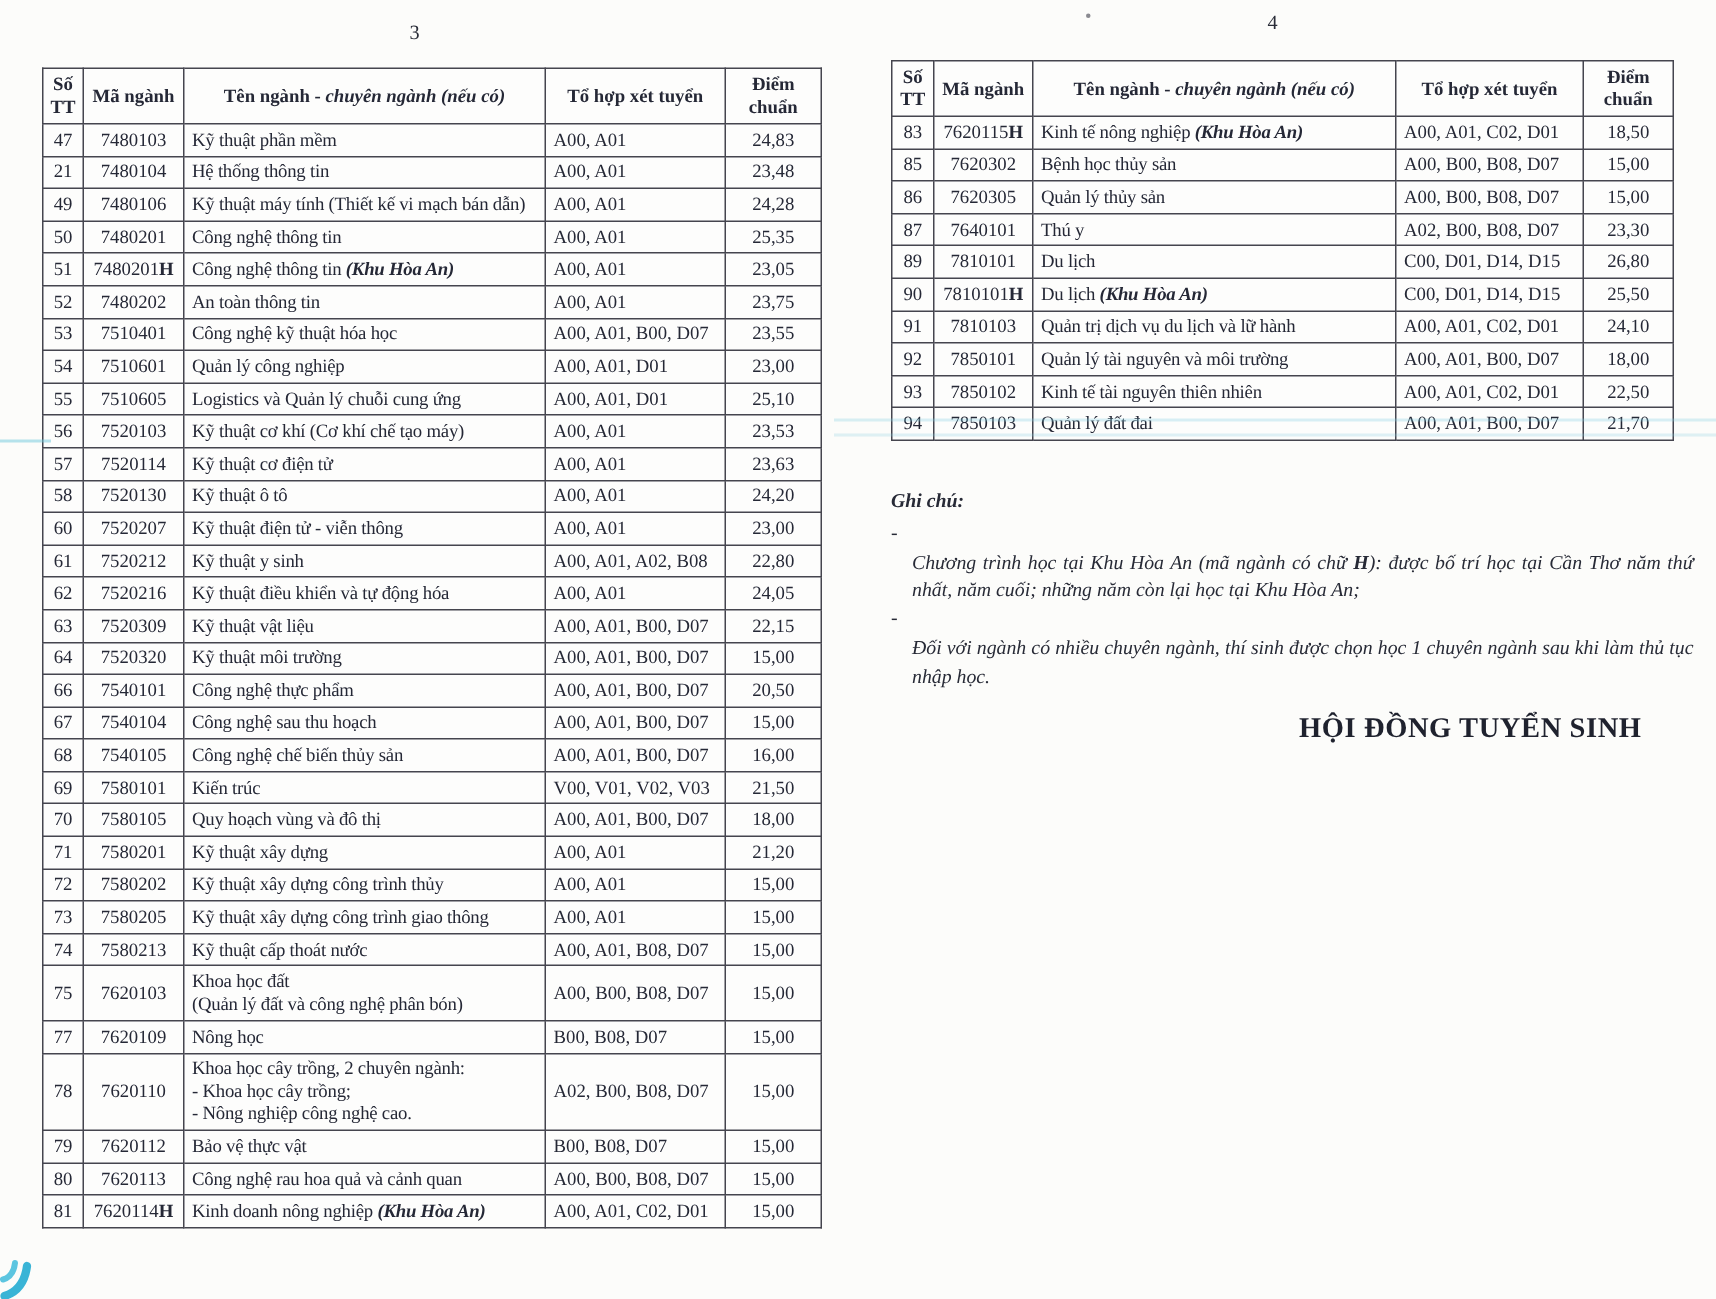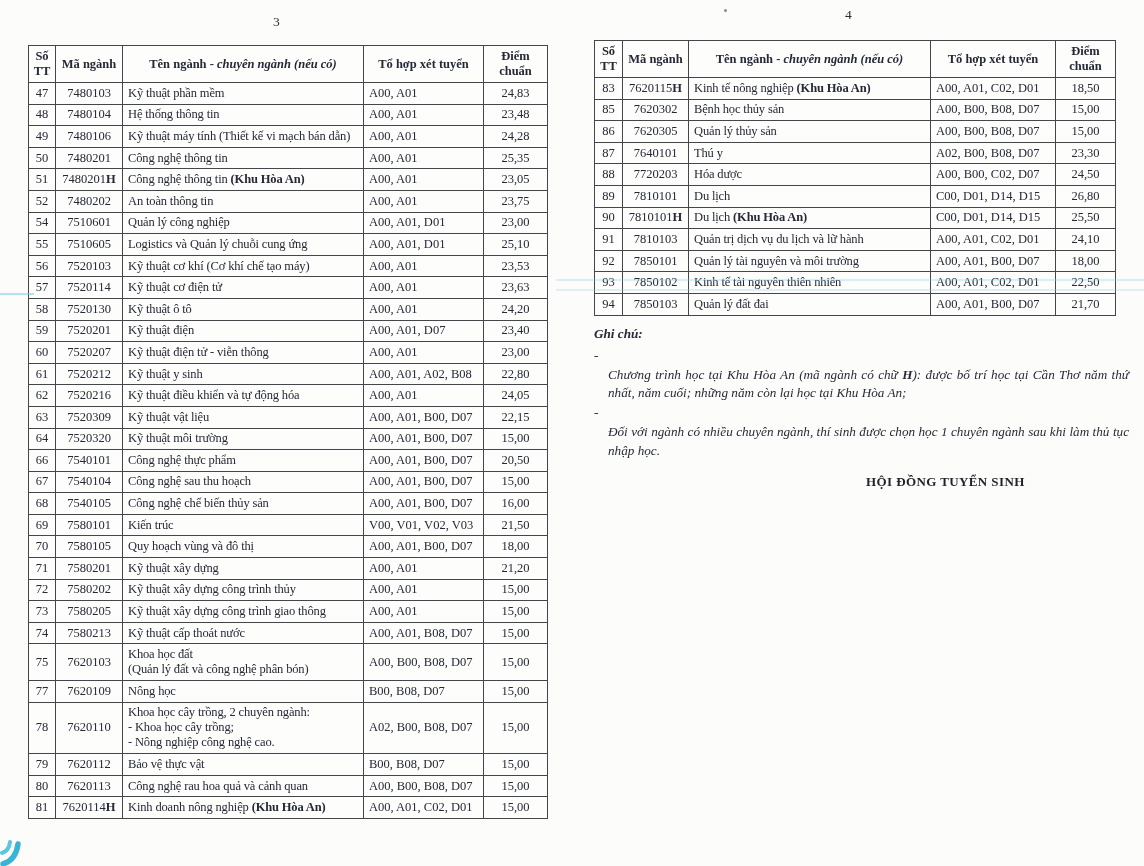--- a/index.html
+++ b/index.html
@@ -37,34 +37,34 @@
   }
   table.doc th{
     font-weight:bold;
     text-align:center;
     vertical-align:middle;
     padding:3px 2px;
   }
   td.ctr{text-align:center;}
   td.name{text-align:left;letter-spacing:-0.15px;}
   .it{}
-  .bit{font-weight:bold;text-align:center;}
+  .bit{font-style:italic;font-weight:bold;text-align:center;}
   th .it{font-style:italic;}
 
   #notes{
     position:absolute;left:594px;top:325px;width:545px;
     font-size:13.2px;line-height:1.42;color:#272a36;
   }
   #notes .title{font-weight:bold;font-style:italic;margin-bottom:2px;}
   .bullet{display:flex;font-style:italic;}
   .bullet .dash{width:14px;flex:0 0 14px;}
   .bullet .btxt{flex:1;text-align:justify;padding-right:10px;margin-top:20px;}
   #signature{
     font-weight:bold;font-style:normal;
-    font-size:13px;letter-spacing:0.4px;
+    font-size:19px;letter-spacing:0.4px;
     margin-top:12px;margin-left:272px;
     white-space:nowrap;color:#1f222e;
   }
 
   .artifact-line{position:absolute;height:2px;pointer-events:none;}
   #art-line-left{left:0;top:293px;width:34px;background:rgba(110,200,220,0.5);}
   #art-line-r1{left:556px;top:279px;width:588px;height:1.5px;background:rgba(130,205,225,0.30);}
   #art-line-r2{left:556px;top:289px;width:588px;height:1.5px;background:rgba(130,205,225,0.25);}
   #dot-noise{position:absolute;left:724px;top:9px;width:3px;height:3px;background:#8a8a90;border-radius:50%;}
   #corner-swirl{position:absolute;left:0px;top:838px;}
@@ -104,21 +104,21 @@
         <tr>
           <td class="ctr">47</td>
           <td class="ctr">7480103</td>
           <td class="name">
             <div><span>Kỹ thuật phần mềm</span></div>
           </td>
           <td>A00, A01</td>
           <td class="ctr">24,83</td>
         </tr>
         <tr>
-          <td class="ctr">48</td>
+          <td class="ctr">21</td>
           <td class="ctr">7480104</td>
           <td class="name">
             <div><span>Hệ thống thông tin</span></div>
           </td>
           <td>A00, A01</td>
           <td class="ctr">23,48</td>
         </tr>
         <tr>
           <td class="ctr">49</td>
           <td class="ctr">7480106</td>
@@ -149,20 +149,29 @@
         <tr>
           <td class="ctr">52</td>
           <td class="ctr">7480202</td>
           <td class="name">
             <div><span>An toàn thông tin</span></div>
           </td>
           <td>A00, A01</td>
           <td class="ctr">23,75</td>
         </tr>
         <tr>
+          <td class="ctr">53</td>
+          <td class="ctr">7510401</td>
+          <td class="name">
+            <div><span>Công nghệ kỹ thuật hóa học</span></div>
+          </td>
+          <td>A00, A01, B00, D07</td>
+          <td class="ctr">23,55</td>
+        </tr>
+        <tr>
           <td class="ctr">54</td>
           <td class="ctr">7510601</td>
           <td class="name">
             <div><span>Quản lý công nghiệp</span></div>
           </td>
           <td>A00, A01, D01</td>
           <td class="ctr">23,00</td>
         </tr>
         <tr>
           <td class="ctr">55</td>
@@ -192,29 +201,20 @@
           <td class="ctr">23,63</td>
         </tr>
         <tr>
           <td class="ctr">58</td>
           <td class="ctr">7520130</td>
           <td class="name">
             <div><span>Kỹ thuật ô tô</span></div>
           </td>
           <td>A00, A01</td>
           <td class="ctr">24,20</td>
-        </tr>
-        <tr>
-          <td class="ctr">59</td>
-          <td class="ctr">7520201</td>
-          <td class="name">
-            <div><span>Kỹ thuật điện</span></div>
-          </td>
-          <td>A00, A01, D07</td>
-          <td class="ctr">23,40</td>
         </tr>
         <tr>
           <td class="ctr">60</td>
           <td class="ctr">7520207</td>
           <td class="name">
             <div><span>Kỹ thuật điện tử - viễn thông</span></div>
           </td>
           <td>A00, A01</td>
           <td class="ctr">23,00</td>
         </tr>
@@ -449,29 +449,20 @@
         <tr>
           <td class="ctr">87</td>
           <td class="ctr">7640101</td>
           <td class="name">
             <div><span>Thú y</span></div>
           </td>
           <td>A02, B00, B08, D07</td>
           <td class="ctr">23,30</td>
         </tr>
         <tr>
-          <td class="ctr">88</td>
-          <td class="ctr">7720203</td>
-          <td class="name">
-            <div><span>Hóa dược</span></div>
-          </td>
-          <td>A00, B00, C02, D07</td>
-          <td class="ctr">24,50</td>
-        </tr>
-        <tr>
           <td class="ctr">89</td>
           <td class="ctr">7810101</td>
           <td class="name">
             <div><span>Du lịch</span></div>
           </td>
           <td>C00, D01, D14, D15</td>
           <td class="ctr">26,80</td>
         </tr>
         <tr>
           <td class="ctr">90</td>

